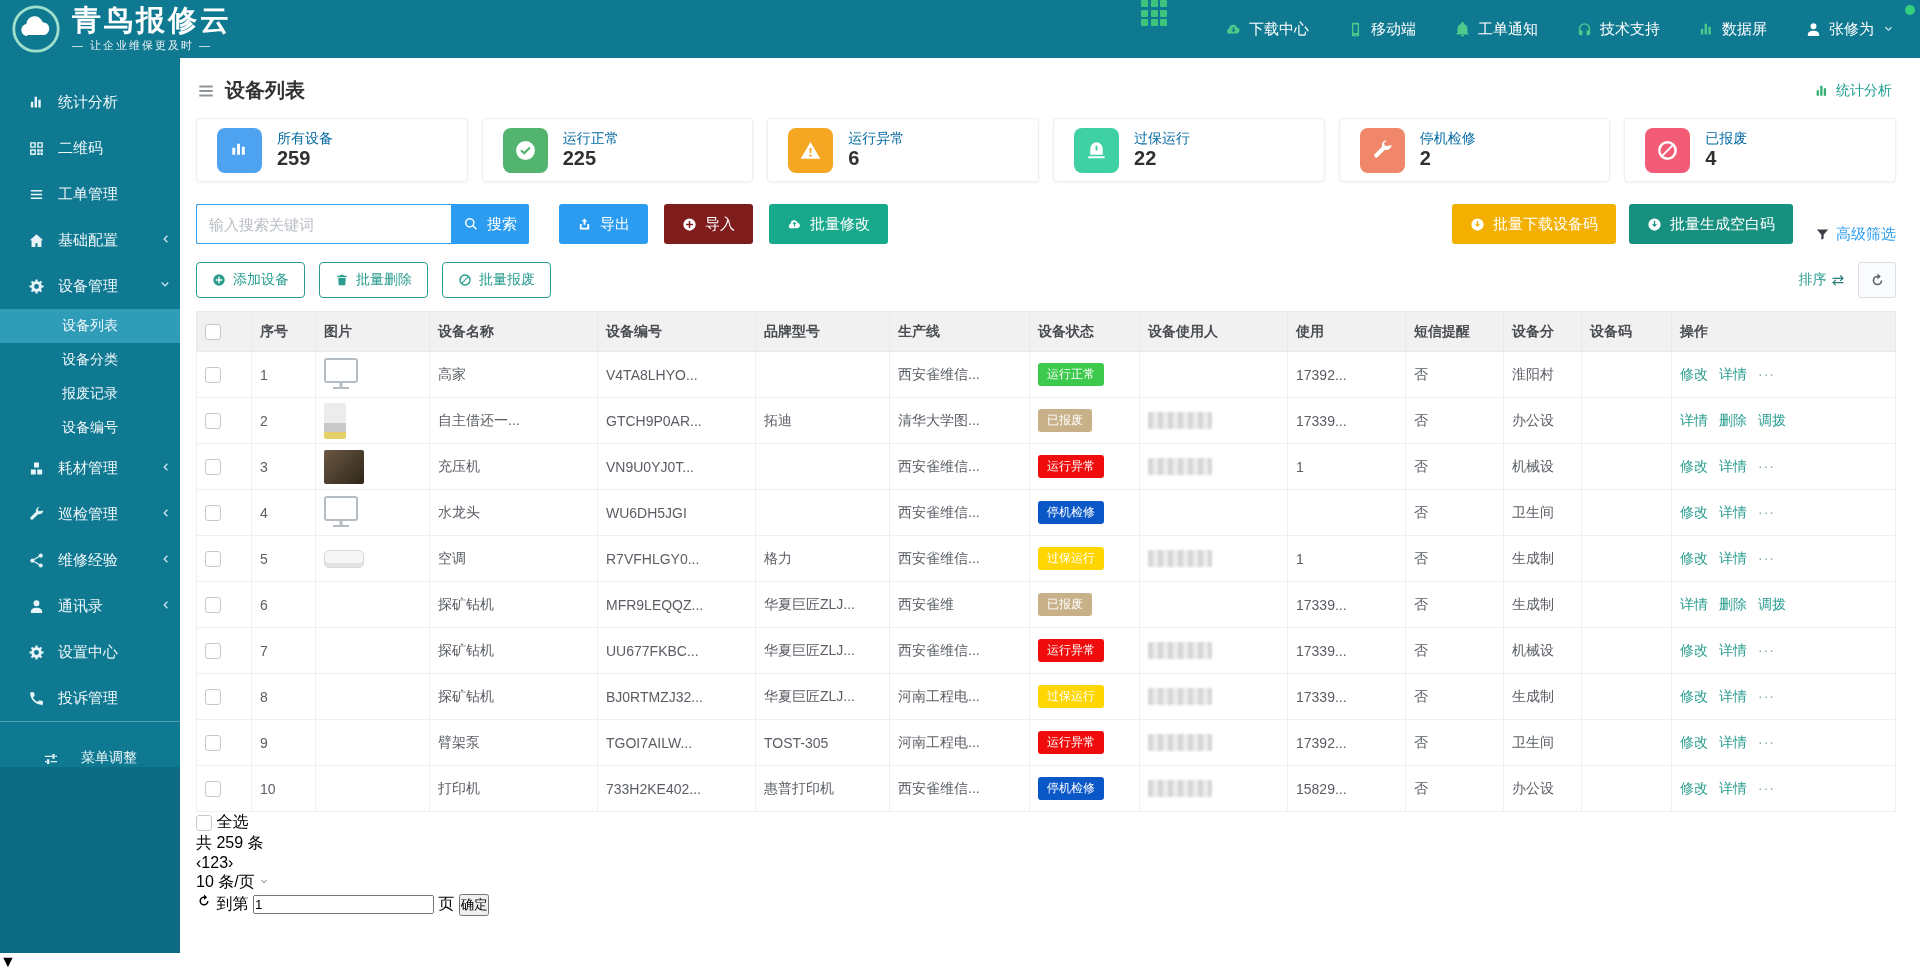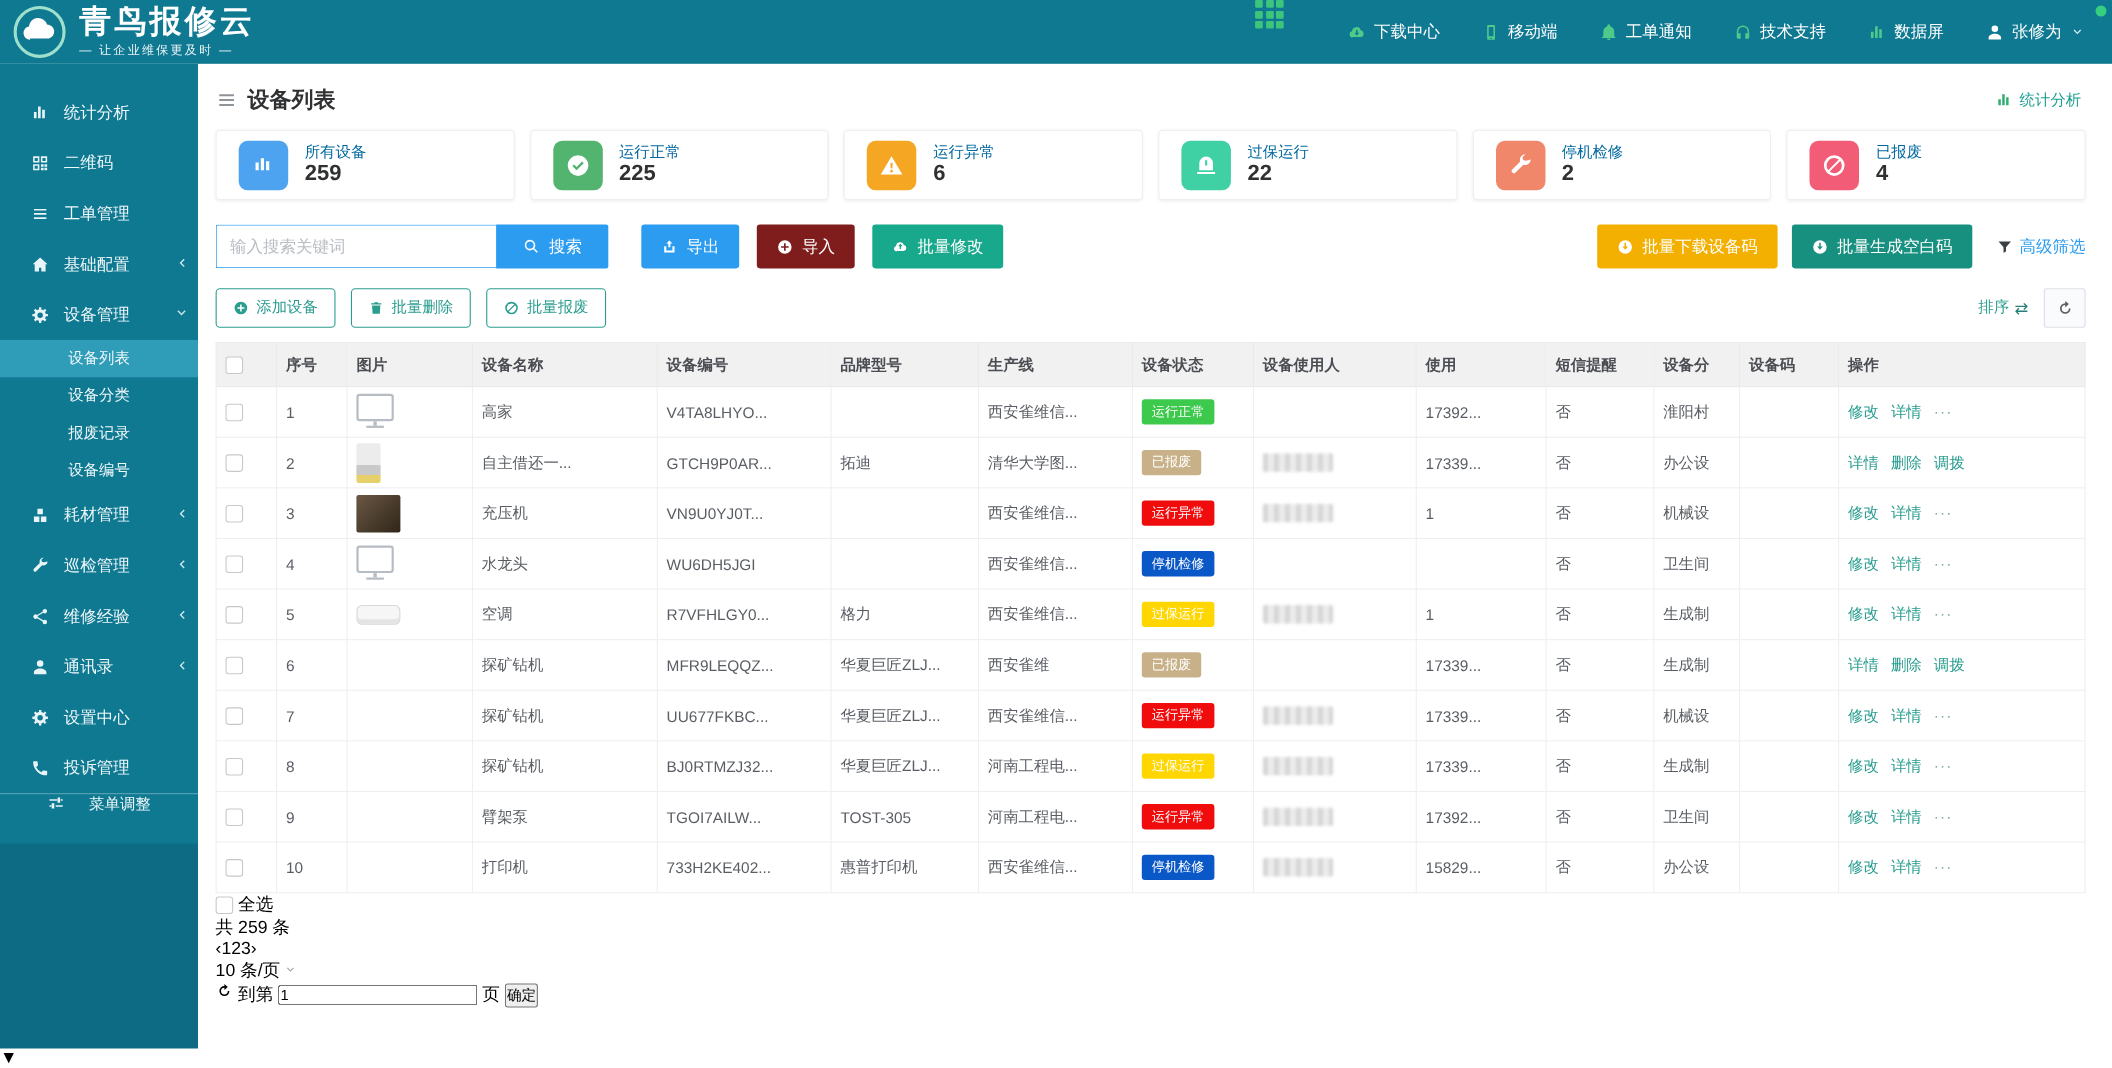--- a/index.html
+++ b/index.html
@@ -26,43 +26,43 @@
 
 .body{flex:1;display:flex;min-height:0}
 .sidebar{width:180px;flex:0 0 180px;background:#0f7992;color:#eef7fa;display:flex;flex-direction:column}
 .side-menu{padding-top:21px}
 .side-item{height:46px;display:flex;align-items:center;padding-left:28px;font-size:15px;cursor:pointer;position:relative;white-space:nowrap}
 .side-ic{font-size:17px;margin-right:13px;color:#e8f4f8}
 .side-chev{position:absolute;right:9px;top:50%;transform:translateY(-50%);font-size:12px;color:#cfe7ef}
 .submenu{}
 .sub-item{height:34px;display:flex;align-items:center;padding-left:62px;font-size:14px;cursor:pointer}
 .sub-item.active{background:#2f9cb8}
-.side-footer{height:46px;border-top:1px solid rgba(255,255,255,.28);display:flex;align-items:flex-start;justify-content:center;gap:9px;font-size:14px;cursor:pointer;margin-top:auto}
+.side-footer{height:46px;border-top:1px solid rgba(255,255,255,.28);display:flex;align-items:flex-end;justify-content:center;gap:9px;font-size:14px;cursor:pointer;margin-top:auto}
 .side-rest{flex:1;background:#0d6b84}
 
 .main{flex:1;min-width:0;background:#fff;padding:0 24px 0 16px;display:flex;flex-direction:column;position:relative}
 .title-row{margin-top:19px;display:flex;align-items:center}
 .title-ic{font-size:20px;color:#8f9499;margin-right:9px}
 .page-title{font-size:20px;font-weight:600;color:#303133}
 .stats-link{margin-left:auto;color:#1a9e8f;font-size:14px;display:flex;align-items:center;gap:6px;cursor:pointer;margin-right:4px}
 .stats-link .ic{color:#2fae6f}
 
 .cards{display:flex;gap:14px;margin-top:14px}
 .card{flex:1;height:64px;background:#fff;border:1px solid #efefef;border-radius:4px;box-shadow:0 1px 3px rgba(0,0,0,.05);display:flex;align-items:center;padding-left:20px}
 .card-ic{width:45px;height:45px;border-radius:8px;display:flex;align-items:center;justify-content:center;color:#fff;font-size:23px;flex:0 0 45px}
 .card-txt{margin-left:15px;line-height:1.15}
 .card-label{font-size:14px;color:#0369a1}
 .card-value{font-size:20px;font-weight:bold;color:#303133;margin-top:1px}
 
-.search-row{margin-top:22px;display:flex;align-items:center}
+.search-row{margin-top:22px;display:flex;align-items:flex-end}
 .search-group{display:flex}
 .search-input{width:255px;height:40px;border:1px solid #2b9cf0;border-right:none;border-radius:2px 0 0 2px;padding:0 12px;font-size:15px;color:#333;outline:none}
 .search-input::placeholder{color:#b9bec4}
 .btn{height:40px;border:none;border-radius:3px;color:#fff;font-size:15px;display:flex;align-items:center;gap:8px;padding:0 18px;cursor:pointer;white-space:nowrap}
-.search-btn{border-radius:0 2px 2px 0;background:#2b9cf0;padding:0 24px}
+.search-btn{border-radius:0 2px 2px 0;background:#2b9cf0;padding:0 12px}
 .tb-left{display:flex;gap:16px;margin-left:30px}
 .spacer{flex:1}
 .tb-right{display:flex;gap:13px}
 .filter-link{margin-left:22px;color:#2b9cf0;font-size:15px;display:flex;align-items:center;gap:6px;cursor:pointer}
 .filter-link .ic{color:#3a3f45;font-size:15px}
 
 .action-row{margin-top:18px;display:flex;align-items:center}
 .act-left{display:flex;gap:14px}
 .obtn{height:36px;padding:0 15px;background:#fff;border:1px solid #2a9d8f;border-radius:4px;color:#2a9d8f;font-size:14px;display:flex;align-items:center;gap:7px;cursor:pointer}
 .act-right{margin-left:auto;display:flex;align-items:center;gap:14px}

